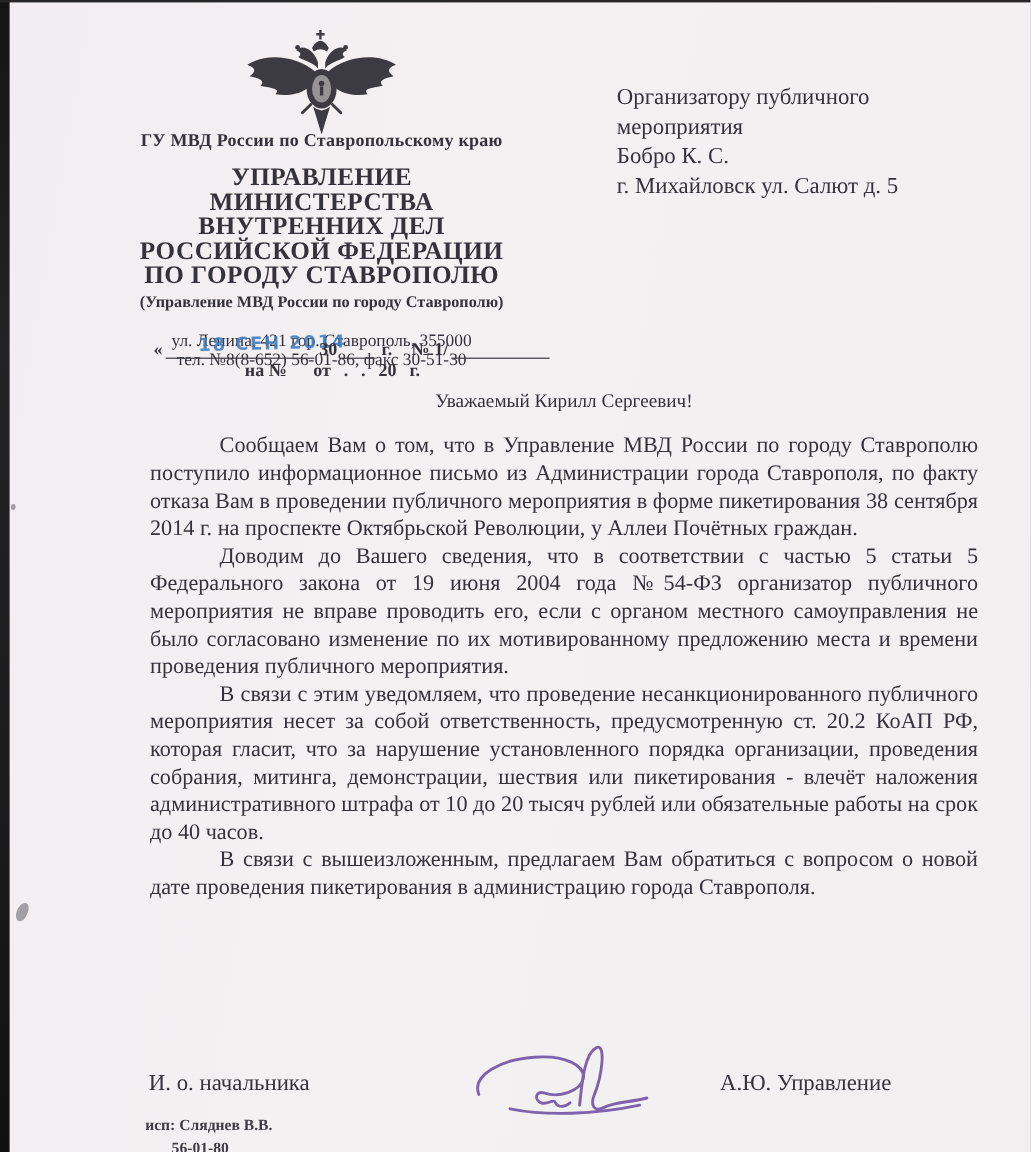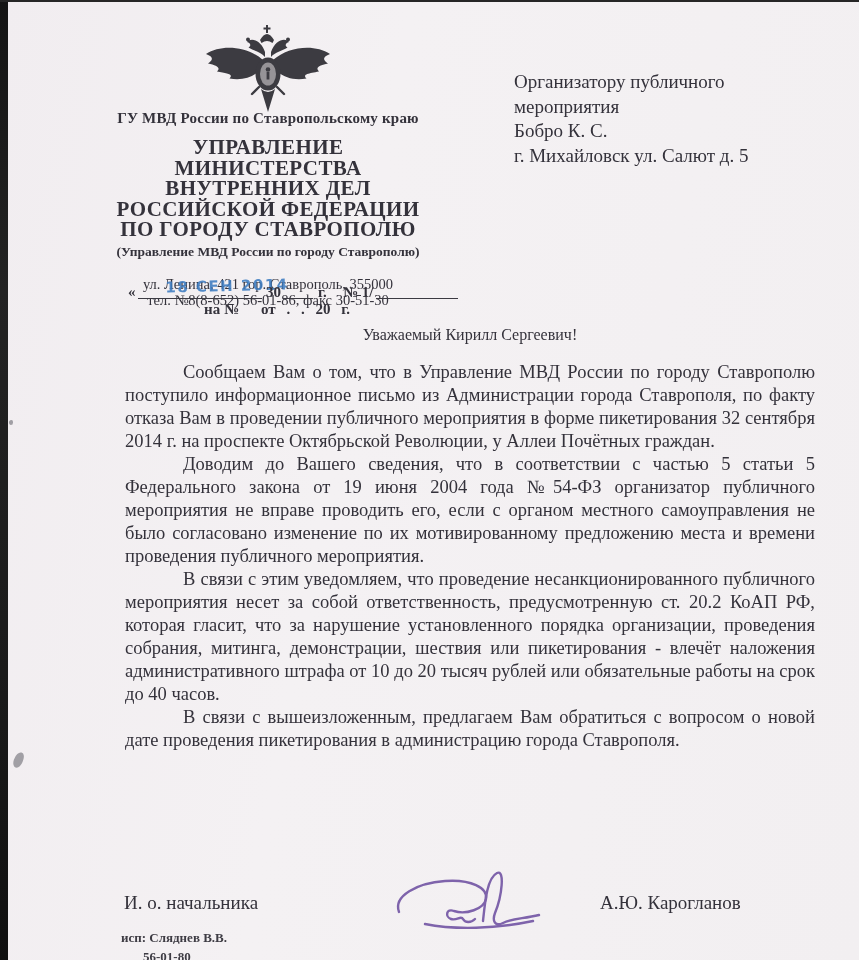--- a/index.html
+++ b/index.html
@@ -116,32 +116,32 @@
     <span class="blank" style="left:248px;width:82px;"></span>
   </div>
   <div class="abs ref-line">
     <span class="fl" style="left:76px;bottom:1px;">на №</span>
     <span class="fl ref-date" style="left:133px;bottom:1px;">от . .  20 г.</span>
   </div>
 
   <div class="abs salutation">Уважаемый Кирилл Сергеевич!</div>
 
   <div class="abs body-text">
-    <p>Сообщаем Вам о том, что в Управление МВД России по городу Ставрополю поступило информационное письмо из Администрации города Ставрополя, по факту отказа Вам в проведении публичного мероприятия в форме пикетирования 32 сентября 2014 г. на проспекте Октябрьской Революции, у Аллеи Почётных граждан.</p>
+    <p>Сообщаем Вам о том, что в Управление МВД России по городу Ставрополю поступило информационное письмо из Администрации города Ставрополя, по факту отказа Вам в проведении публичного мероприятия в форме пикетирования 38 сентября 2014 г. на проспекте Октябрьской Революции, у Аллеи Почётных граждан.</p>
     <p>Доводим до Вашего сведения, что  в соответствии с частью 5 статьи 5 Федерального закона от 19 июня 2004 года №54-ФЗ организатор публичного мероприятия не вправе проводить его, если с органом местного самоуправления не было согласовано изменение по их мотивированному предложению места и времени проведения публичного мероприятия.</p>
     <p>В связи с этим уведомляем, что проведение несанкционированного публичного мероприятия несет за собой ответственность, предусмотренную ст. 20.2 КоАП РФ, которая гласит, что за нарушение установленного порядка организации, проведения собрания, митинга, демонстрации, шествия или пикетирования - влечёт наложения административного штрафа от 10 до 20 тысяч рублей или обязательные работы на срок до 40 часов.</p>
     <p>В связи с вышеизложенным, предлагаем Вам обратиться с вопросом о новой дате  проведения пикетирования в администрацию города Ставрополя.</p>
   </div>
 
   <div class="abs signoff-title">И. о. начальника</div>
   <svg class="abs sig" viewBox="0 0 168 80">
     <g fill="none" stroke="#7e63ab" stroke-width="2.4" stroke-linecap="round">
       <path d="M16 46 C10 30 34 17 62 15 C88 13 105 22 103 33 C101 43 83 49 71 45 C63 42 62 51 68 53 C74 55 78 49 80 53 C82 57 88 57 92 53"></path>
       <path d="M100 55 C102 36 104 12 114 7 C122 3 119 30 112 47 C109 55 112 61 120 57 C130 52 140 53 156 49"></path>
       <path d="M42 58 C72 64 112 63 150 55"></path>
     </g>
   </svg>
-  <div class="abs signoff-name">А.Ю. Карогланов</div>
+  <div class="abs signoff-name">А.Ю. Управление</div>
 
   <div class="abs executor">исп: Сляднев В.В.</div>
   <div class="abs executor-phone">56-01-80</div>
 
 </div>
 
 </body></html>

